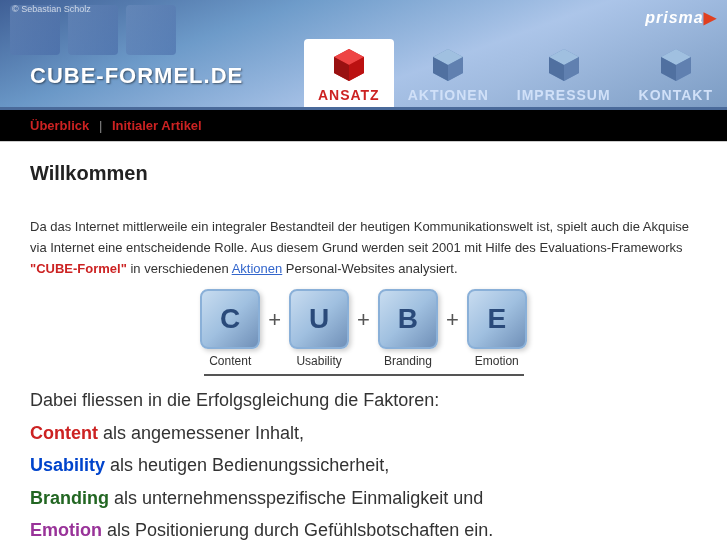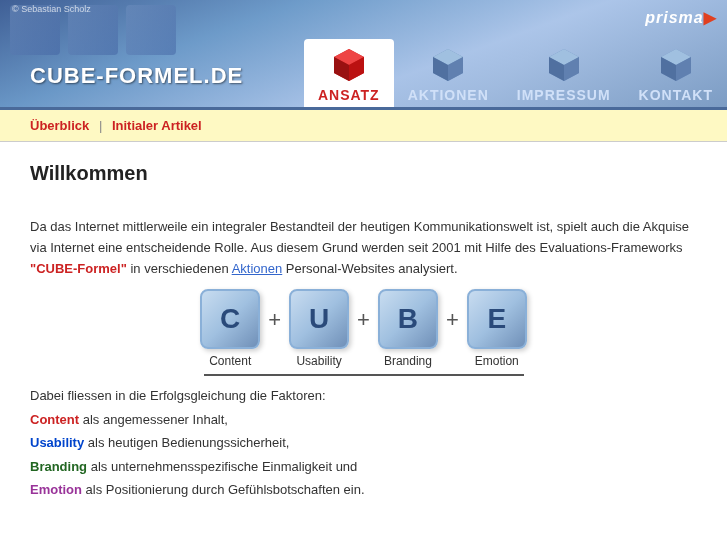--- a/index.html
+++ b/index.html
@@ -95,21 +95,21 @@
       font-size: 14px;
       font-weight: bold;
       letter-spacing: 1px;
       text-transform: uppercase;
     }
     .nav-item.active .nav-label { color: #cc2222; }
     .nav-item:not(.active) .nav-label { color: #d0e0f8; }
 
     
     .breadcrumb {
-      background: #fef9c3;
+      background: #000000;
       padding: 8px 30px;
       border-bottom: 1px solid #ccc;
       font-size: 13px;
     }
     .breadcrumb a {
       color: #cc2222;
       text-decoration: none;
       font-weight: bold;
     }
     .breadcrumb .sep { color: #888; margin: 0 6px; }
@@ -186,21 +186,21 @@
 
     .good-website {
       text-align: center;
       font-size: 18px;
       font-weight: bold;
       color: #222;
       margin-bottom: 18px;
     }
 
     .factors-section {
-      font-size: 13px;
+      font-size: 18px;
       color: #333;
       line-height: 1.8;
       margin-bottom: 16px;
     }
     .factors-section .color-content { color: #cc2222; font-weight: bold; }
     .factors-section .color-usability { color: #0044cc; font-weight: bold; }
     .factors-section .color-branding { color: #226622; font-weight: bold; }
     .factors-section .color-emotion { color: #993399; font-weight: bold; }
 
     

